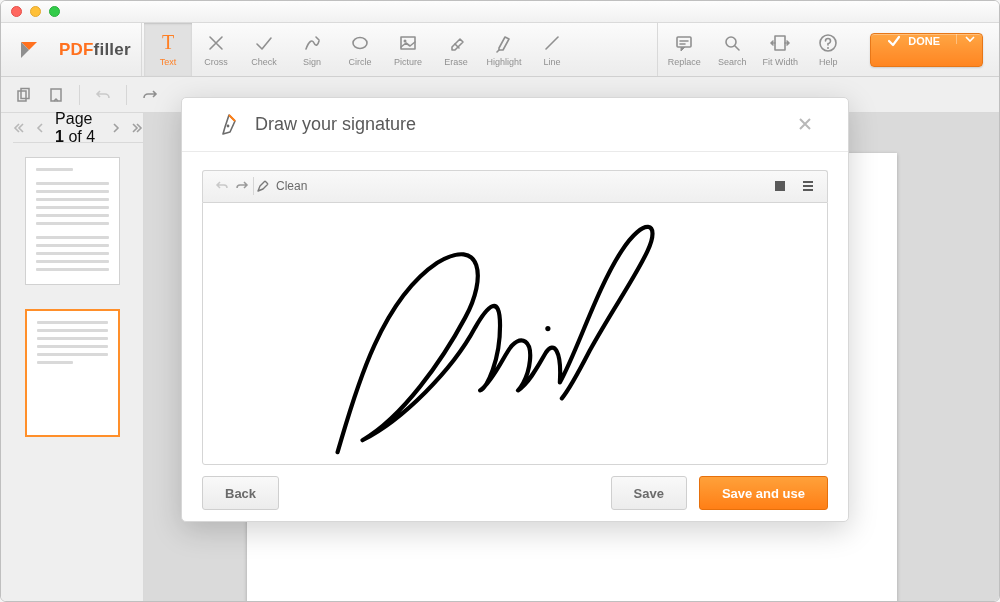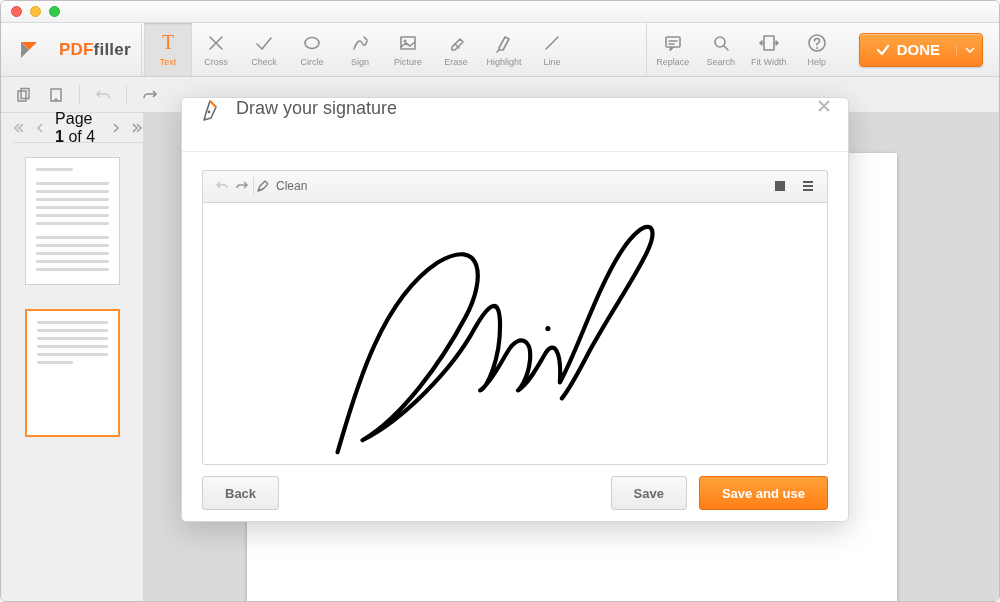--- a/index.html
+++ b/index.html
@@ -18,21 +18,21 @@
   .brand-text { font-weight:700; font-size:17px; color:#4a4a4a; letter-spacing:.2px;}
   .brand-text .accent{color:#ff6a13;}
   .tool-group { display:flex; align-items:stretch; border-left:1px solid #d7d7d7; padding:0 2px;}
   .tool { width:48px; display:flex; flex-direction:column; align-items:center; justify-content:center; gap:3px; color:#8b8b8b; cursor:pointer;}
   .tool.selected{ background:#e0e0e0; box-shadow:inset 0 1px 2px rgba(0,0,0,.15); color:#ff7a1a;}
   .tool .ico{ height:22px; display:flex; align-items:center; justify-content:center;}
   .tool-label{ font-size:9px; color:#8b8b8b;}
   .tool.selected .tool-label{color:#ff7a1a;}
   .flexspace{flex:1;}
   .done-wrap{ display:flex; align-items:center; padding:0 16px;}
-  .done-btn{ display:flex; align-items:center; height:34px; border-radius:4px; background:linear-gradient(#ffa13a,#ff7f16); border:1px solid #e6700c; color:#fff; font-weight:700; font-size:15px; box-shadow:0 1px 0 rgba(255,255,255,.3) inset, 0 1px 2px rgba(0,0,0,.15);}
+  .done-btn{ display:flex; align-items:flex-start; height:34px; border-radius:4px; background:linear-gradient(#ffa13a,#ff7f16); border:1px solid #e6700c; color:#fff; font-weight:700; font-size:11px; box-shadow:0 1px 0 rgba(255,255,255,.3) inset, 0 1px 2px rgba(0,0,0,.15);}
   .done-btn .main{padding:0 16px; display:flex; align-items:center; gap:7px;}
   .done-btn .caret{width:26px; display:flex; align-items:center; justify-content:center; border-left:1px solid rgba(255,255,255,.35);}
   
   .secbar{ height:36px; background:#efefef; border-bottom:1px solid #d7d7d7; display:flex; align-items:center; padding:0 10px; gap:6px;}
   .secbar .sep{width:1px;height:20px;background:#d4d4d4;margin:0 4px;}
   .icon-btn{ width:26px; height:26px; display:flex;align-items:center;justify-content:center;color:#8a8a8a;border-radius:3px;cursor:pointer;}
   .icon-btn.disabled{color:#c7c7c7;cursor:default;}
   .pg-btn{width:18px;height:18px;display:flex;align-items:center;justify-content:center;color:#9a9a9a;}
   
   .body{ position:absolute; top:112px; bottom:0; left:0; right:0; display:flex; }
@@ -41,21 +41,21 @@
   .thumbs{flex:1; padding:14px 24px; display:flex; flex-direction:column; gap:24px; overflow:hidden;}
   .thumb{ width:95px; height:128px; background:#fff; border:1px solid #cfcfcf; padding:10px 10px;}
   .thumb.sel{border:2px solid #ff8a1f;}
   .thumb .ln{height:3px;background:#d7d7d7;border-radius:1px;margin-bottom:5px;}
   .thumb .ln.half{width:50%;}
   .canvas-area{ flex:1; background:#d9d9d9; position:relative; }
   .paper{ position:absolute; left:50%; top:40px; transform:translateX(-50%); width:650px; height:560px; background:#fff; box-shadow:0 1px 4px rgba(0,0,0,.25);}
   
   .overlay{position:absolute; inset:0; background:rgba(255,255,255,.05);}
   .modal{ position:absolute; left:180px; top:96px; width:668px; height:425px; background:#fff; border:1px solid #d7d7d7; border-radius:5px; box-shadow:0 8px 30px rgba(0,0,0,.18); display:flex; flex-direction:column;}
-  .modal-head{ height:56px; display:flex; padding:0 16px; gap:14px; border-bottom:1px solid #eaeaea;}
+  .modal-head{ height:56px; display:flex; align-items:center; padding:0 35px; gap:14px; border-bottom:1px solid #eaeaea;}
   .modal-title{ font-size:18px; color:#5a5a5a; font-weight:400;}
   .modal-head .close{ margin-left:auto; color:#b8b8b8; cursor:pointer; font-size:20px;}
   .modal-body{ flex:1; padding:18px 20px 0 20px; display:flex; flex-direction:column;}
   .draw-toolbar{ height:32px; border:1px solid #d5d5d5; border-bottom:0; background:linear-gradient(#f9f9f9,#efefef); border-radius:3px 3px 0 0; display:flex; align-items:center; padding:0 10px; gap:2px;}
   .draw-toolbar .vsep{width:1px;height:18px;background:#d6d6d6;}
   .draw-toolbar .mini{width:18px;height:18px;display:flex;align-items:center;justify-content:center;color:#9a9a9a;cursor:pointer;}
   .draw-toolbar .mini.disabled{color:#c9c9c9;cursor:default;}
   .clean{display:flex;align-items:center;gap:6px;color:#6a6a6a;font-size:12px;cursor:pointer;}
   .draw-toolbar .right{margin-left:auto;display:flex;gap:10px;align-items:center;}
   .draw-canvas{ flex:1; border:1px solid #d5d5d5; border-radius:0 0 3px 3px; background:#fff; position:relative;}
@@ -107,32 +107,32 @@
           <div class="ico">
             <svg width="20" height="20" viewBox="0 0 20 20">
               <path d="M3 11 L8 16 L17 5" stroke="#8b8b8b" stroke-width="1.6" fill="none" stroke-linecap="round" stroke-linejoin="round"></path>
             </svg>
           </div>
           <div class="tool-label">Check</div>
         </div>
         <div class="tool">
           <div class="ico">
             <svg width="20" height="20" viewBox="0 0 20 20">
+              <path d="M4 16 C7 8 10 6 12 10 C14 14 16 12 17 8 M14 4 L17 7" stroke="#8b8b8b" stroke-width="1.6" fill="none" stroke-linecap="round" stroke-linejoin="round"></path>
+            </svg>
+          </div>
+          <div class="tool-label">Sign</div>
+        </div>
+        <div class="tool">
+          <div class="ico">
+            <svg width="20" height="20" viewBox="0 0 20 20">
               <ellipse cx="10" cy="10" rx="7" ry="5.5" stroke="#8b8b8b" stroke-width="1.6" fill="none" stroke-linecap="round" stroke-linejoin="round"></ellipse>
             </svg>
           </div>
           <div class="tool-label">Circle</div>
-        </div>
-        <div class="tool">
-          <div class="ico">
-            <svg width="20" height="20" viewBox="0 0 20 20">
-              <path d="M4 16 C7 8 10 6 12 10 C14 14 16 12 17 8 M14 4 L17 7" stroke="#8b8b8b" stroke-width="1.6" fill="none" stroke-linecap="round" stroke-linejoin="round"></path>
-            </svg>
-          </div>
-          <div class="tool-label">Sign</div>
         </div>
         <div class="tool">
           <div class="ico">
             <svg width="20" height="20" viewBox="0 0 20 20">
               <rect x="3" y="4" width="14" height="12" stroke="#8b8b8b" stroke-width="1.6" fill="none" stroke-linecap="round" stroke-linejoin="round"></rect>
               <circle cx="7" cy="8" r="1.5" fill="#8b8b8b"></circle>
               <path d="M3 14 L8 10 L12 13 L17 9" stroke="#8b8b8b" stroke-width="1.6" fill="none" stroke-linecap="round" stroke-linejoin="round"></path>
             </svg>
           </div>
           <div class="tool-label">Picture</div>

